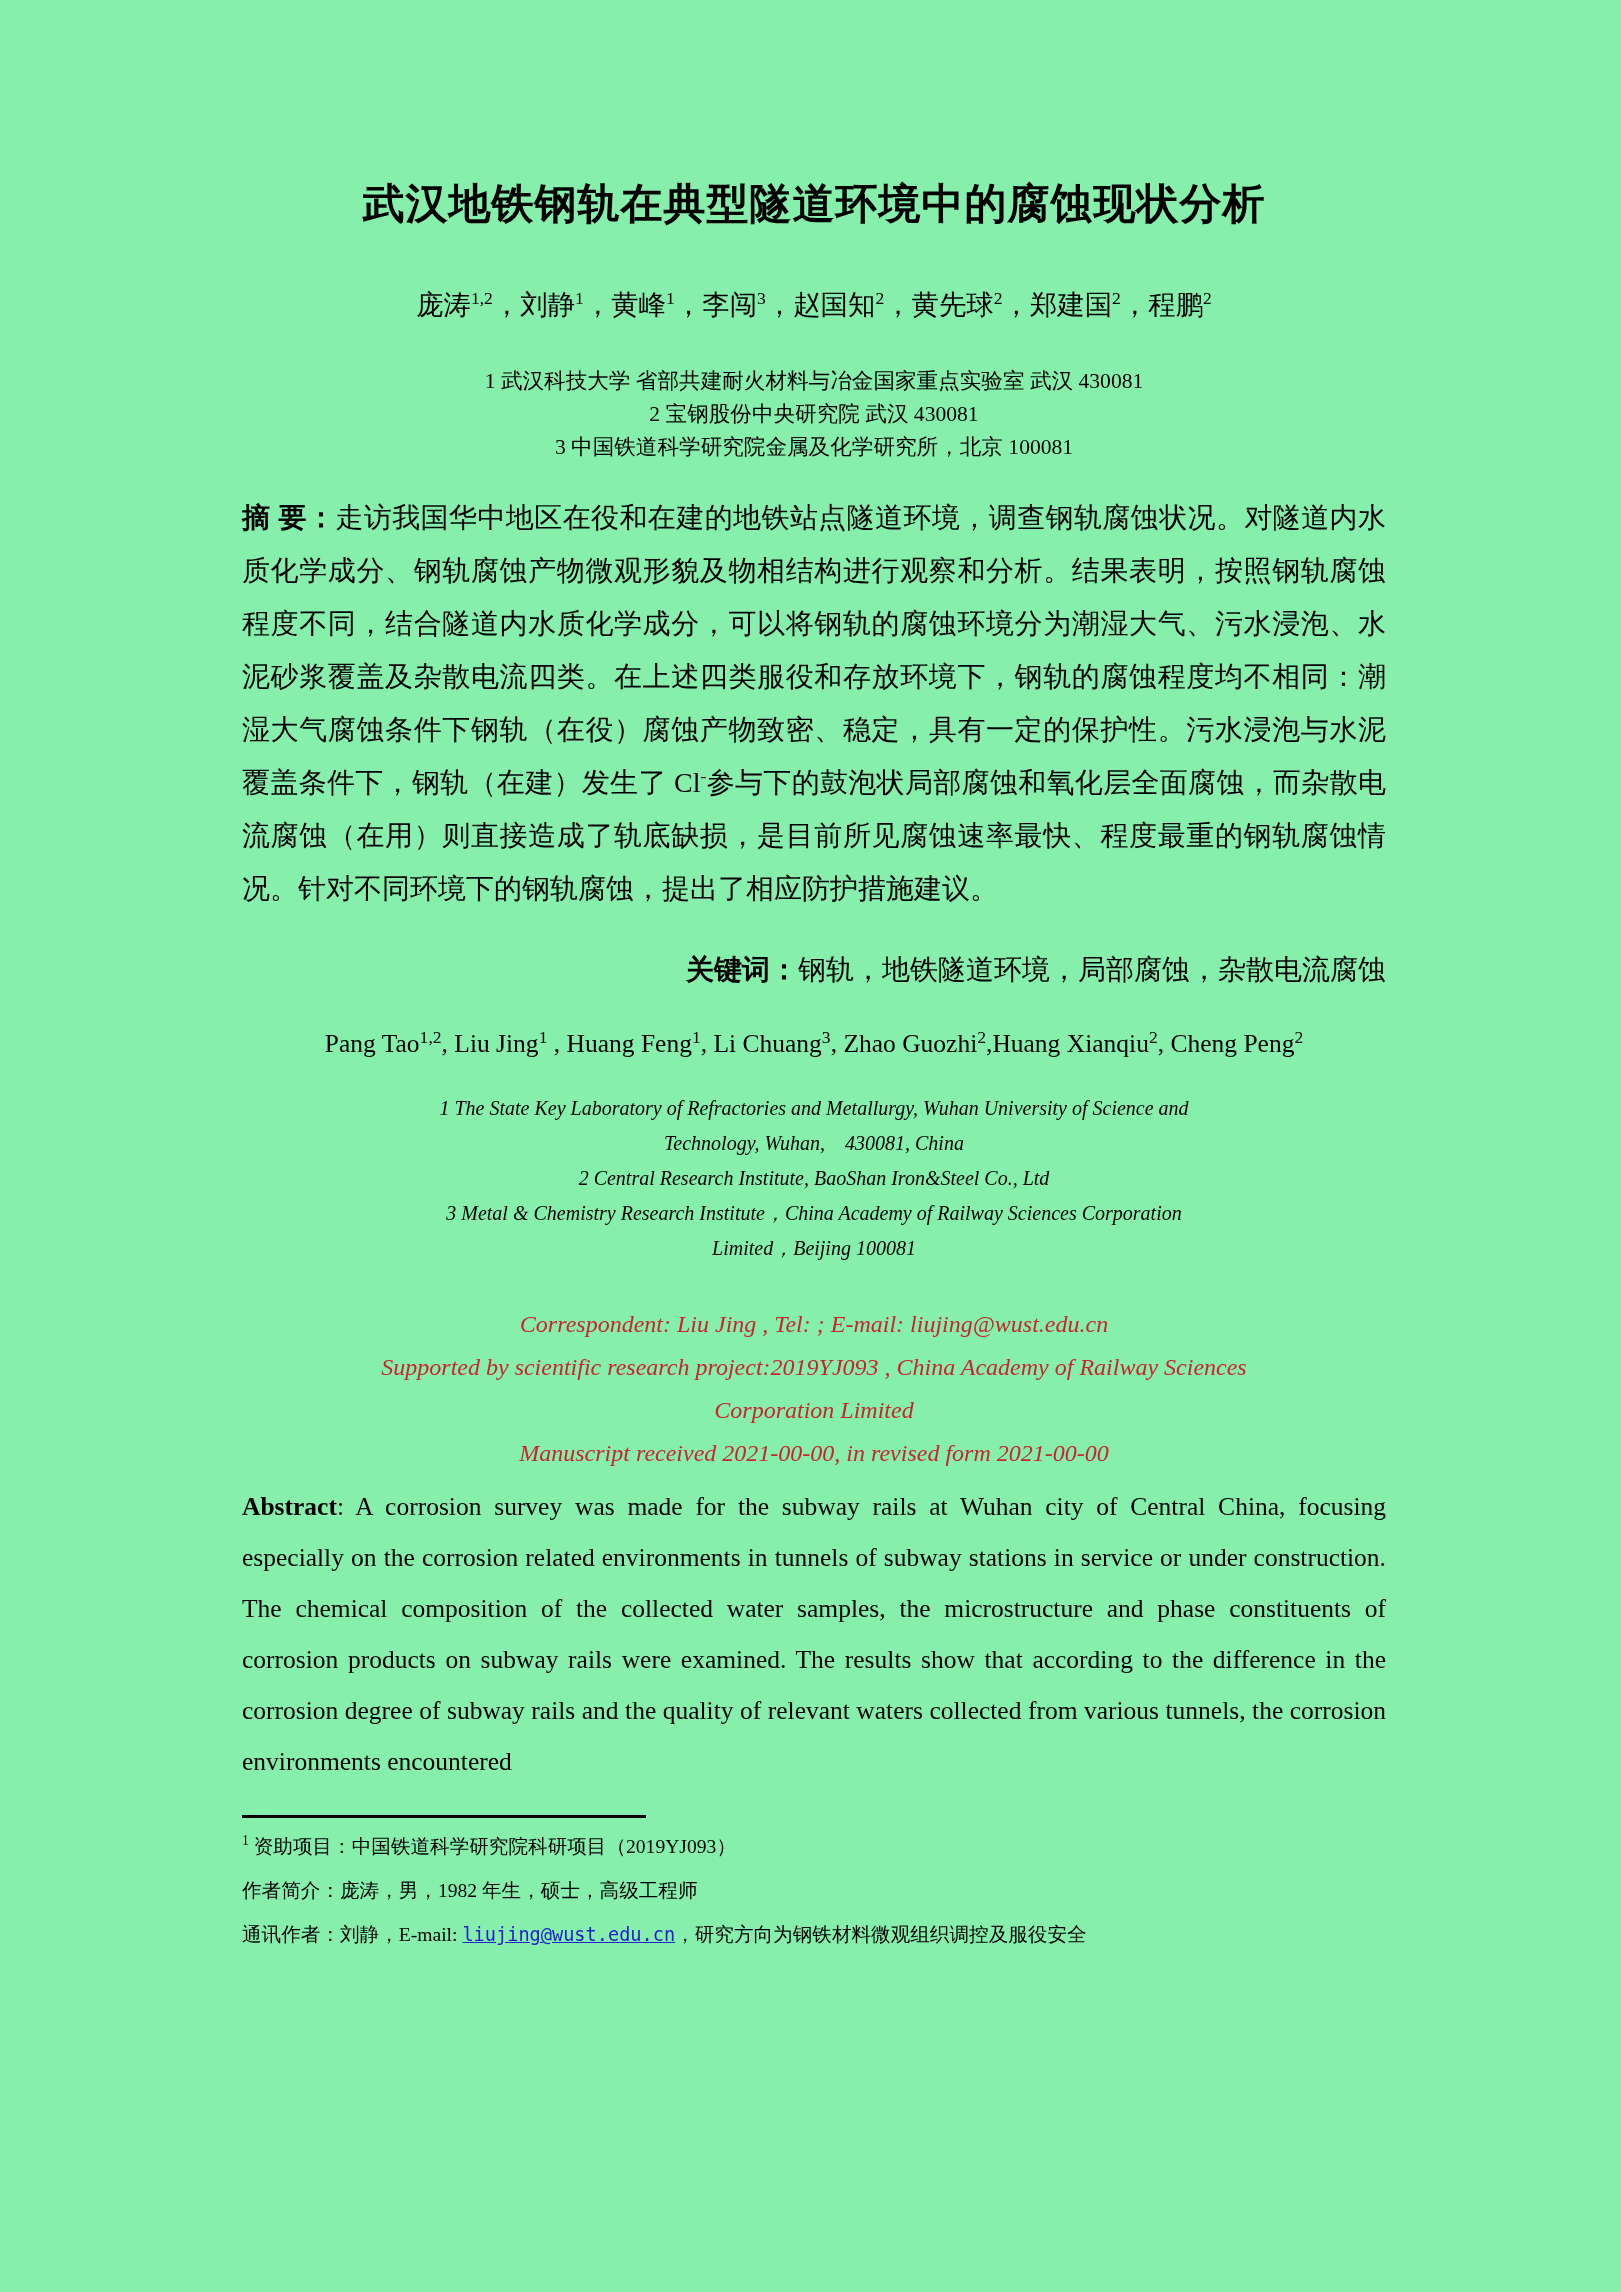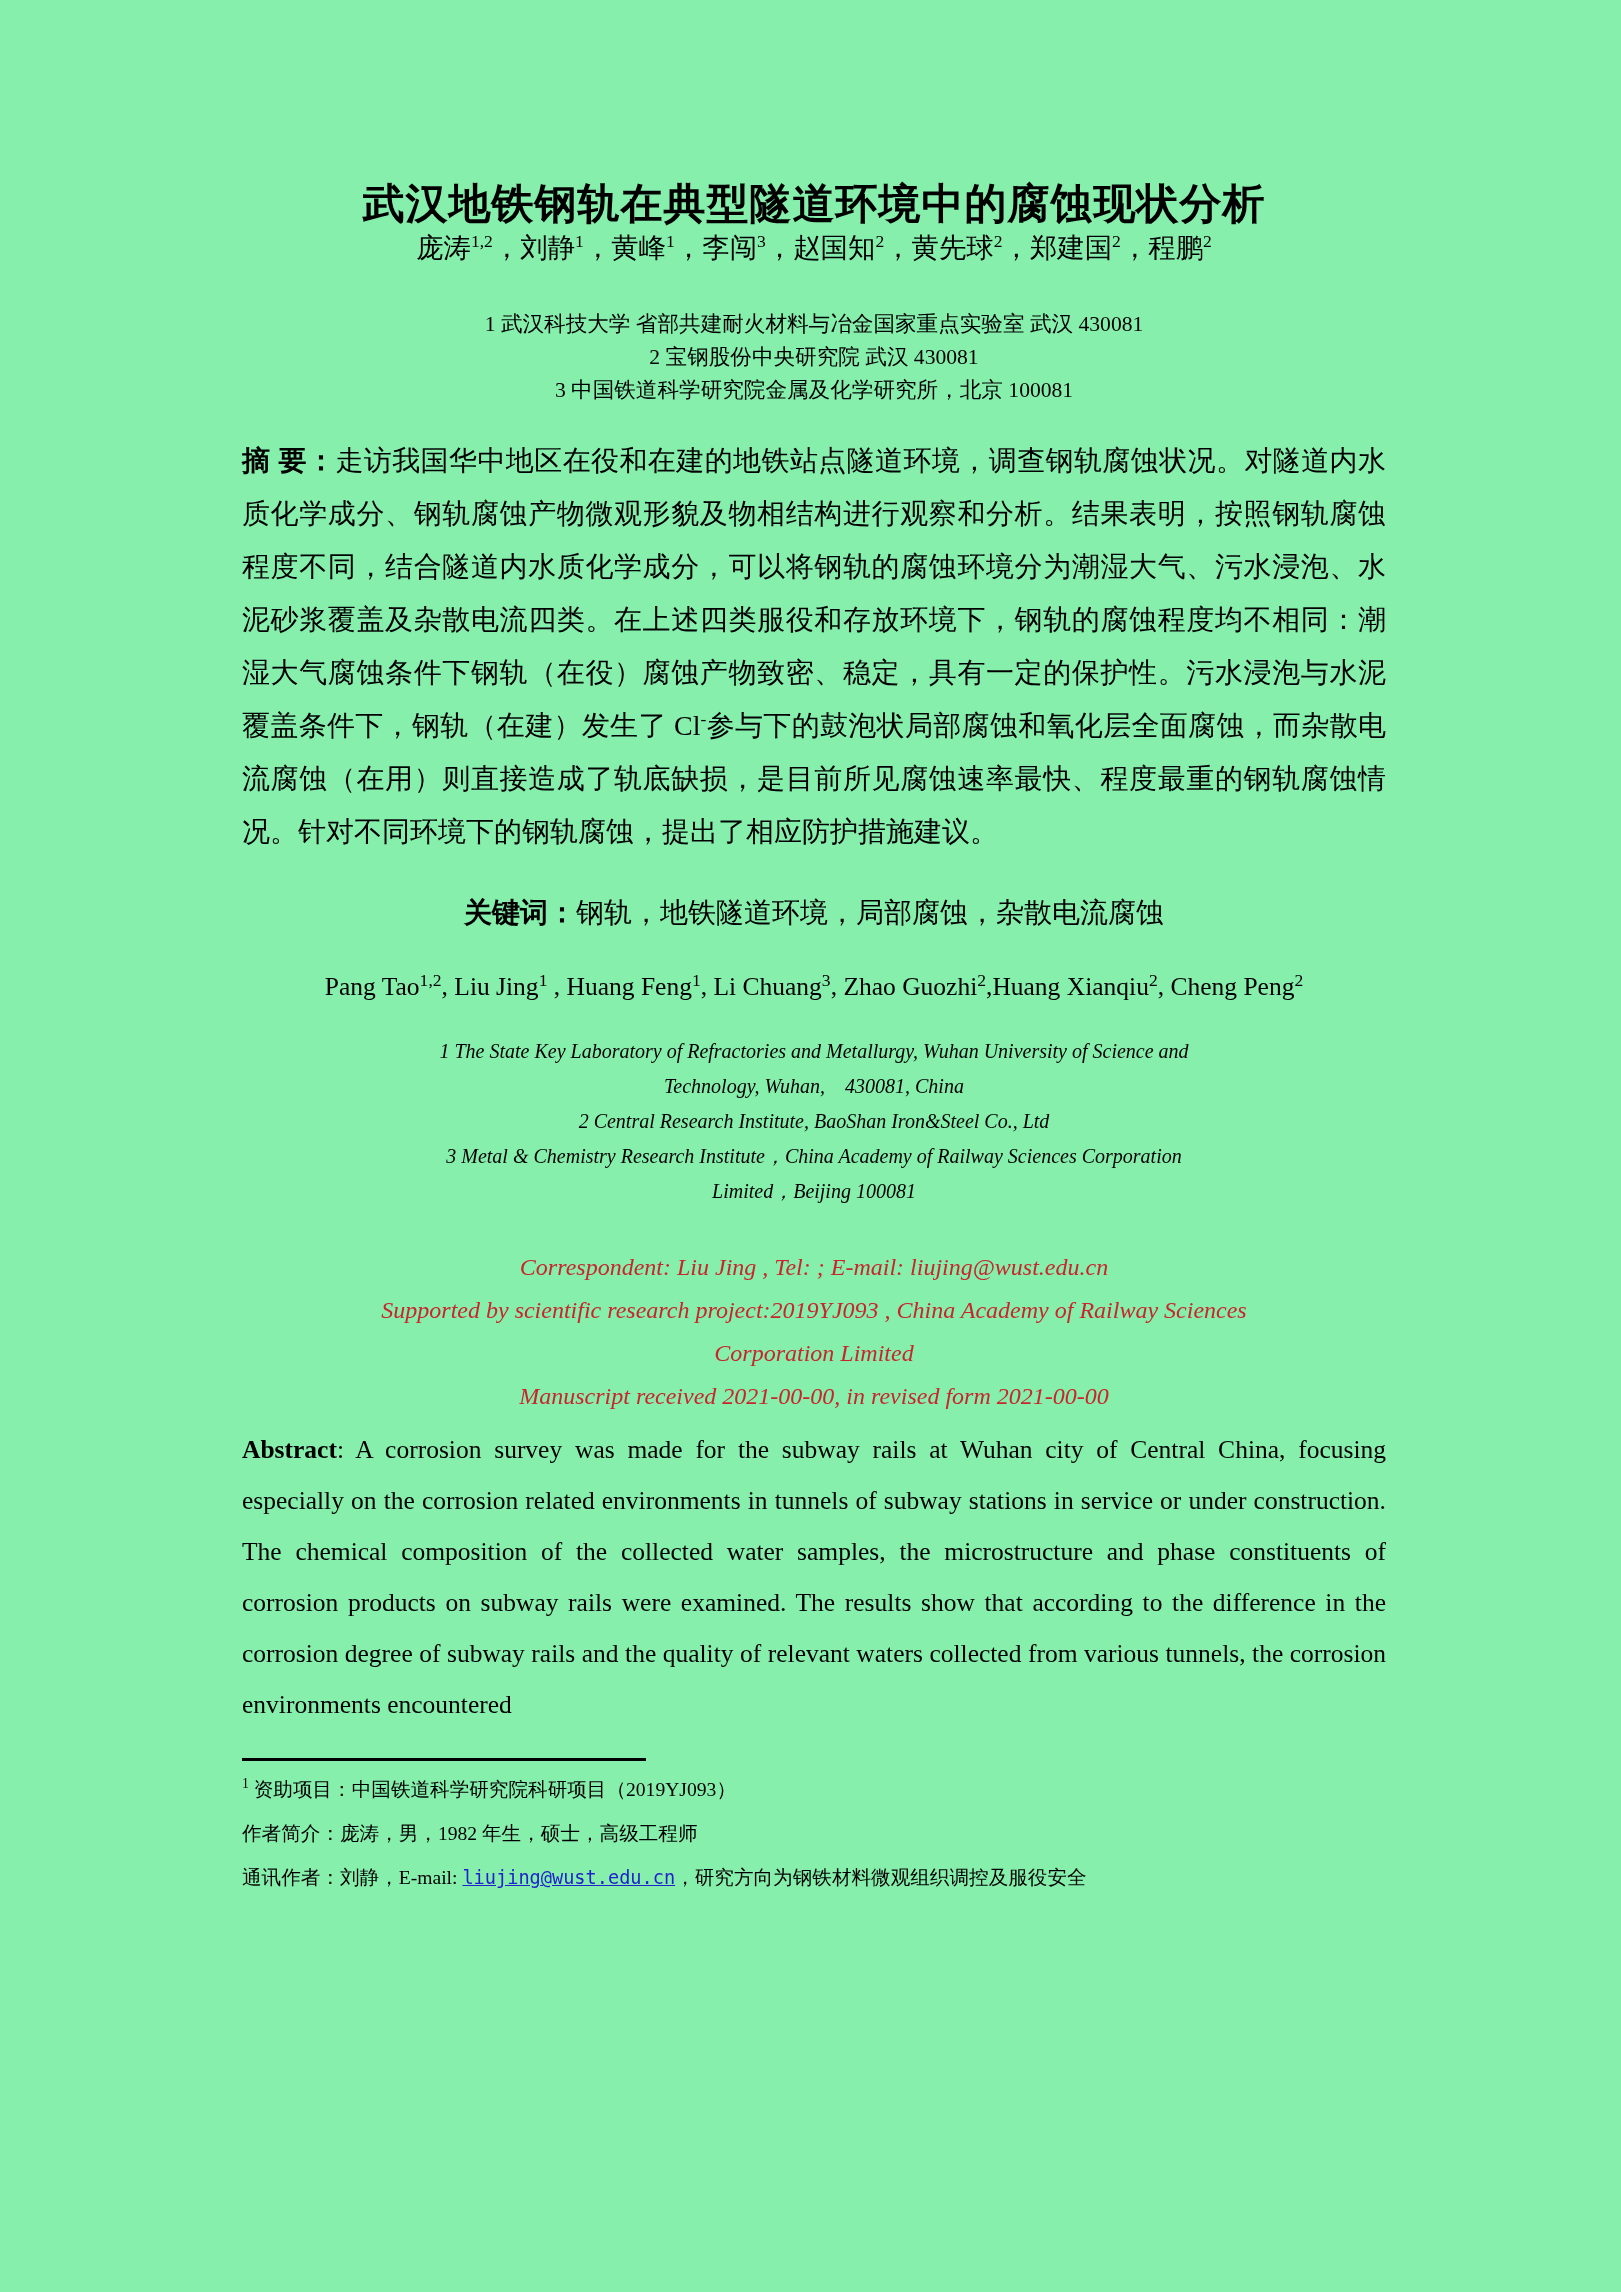--- a/index.html
+++ b/index.html
@@ -8,31 +8,31 @@
     background:#86efac; color:#000; overflow:hidden;
     font-family:"Liberation Serif","DejaVu Serif",serif;
   }
   .inner { padding:0 235px 0 242px; }
 
   .cn-title {
     margin:178px 0 0 0; text-align:center;
     font-family:"Liberation Sans","DejaVu Sans",sans-serif;
     font-weight:700; font-size:42px; line-height:52px; letter-spacing:1px;
   }
-  .cn-authors { text-align:center; font-size:27.4px; line-height:37px; }
+  .cn-authors { margin-top:57px; text-align:center; font-size:27.4px; line-height:37px; }
   .cn-authors sup, .en-authors sup { font-size:17.6px; vertical-align:super; line-height:0; }
   .author-group { white-space:nowrap; }
 
   .cn-affils { margin-top:41px; text-align:center; font-size:21.6px; line-height:33px; }
   .affil-line { white-space:pre-wrap; }
 
   .cn-abstract { margin-top:27.4px; font-size:28px; line-height:53px; text-align:justify; }
   .cn-abstract sup { font-size:17.6px; vertical-align:super; line-height:0; }
   .hei-bold { font-family:"Liberation Sans","DejaVu Sans",sans-serif; font-weight:700; }
-  .cn-keywords { font-size:28px; line-height:53px; text-align:center; }
+  .cn-keywords { font-size:28px; line-height:53px; text-align:right; }
 
   .en-title {
     margin:49px 0 0 0; text-align:center; font-weight:700;
     font-size:34px; line-height:65px;
   }
   .en-authors { margin-top:31px; text-align:center; font-size:25.5px; line-height:33px; }
 
   .en-affils { margin-top:31px; text-align:center; font-style:italic; font-size:20px; line-height:35px; }
 
   .red-block { margin-top:37px; text-align:center; font-style:italic; font-size:24px; line-height:43px; color:#C9252D; }

